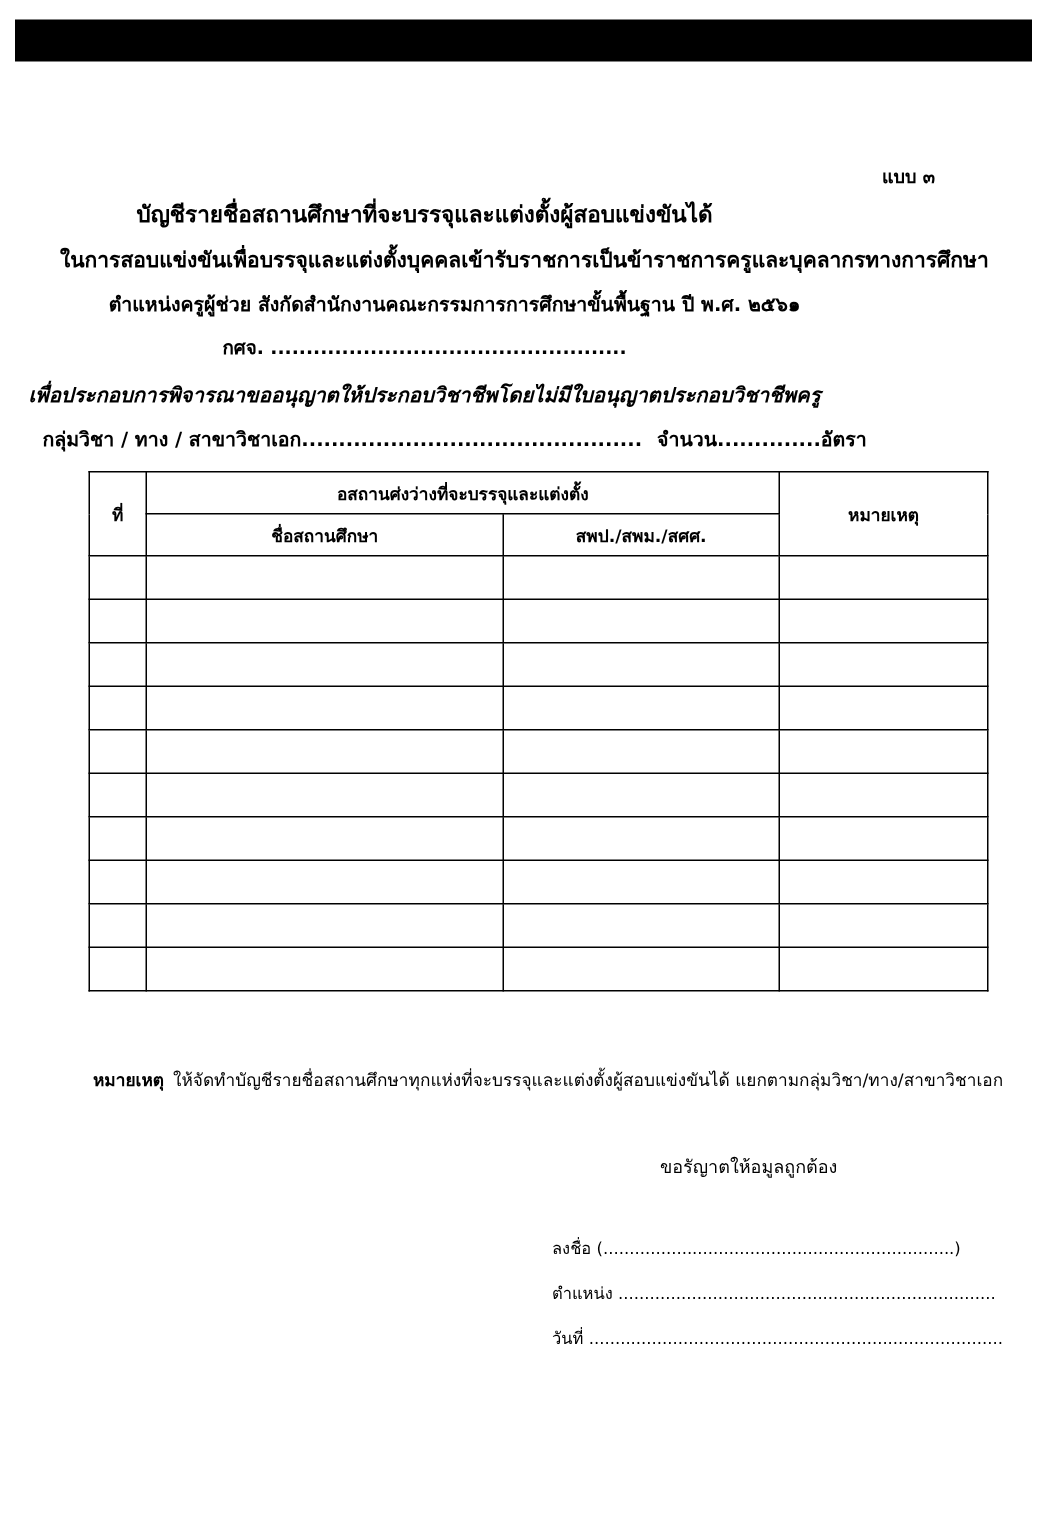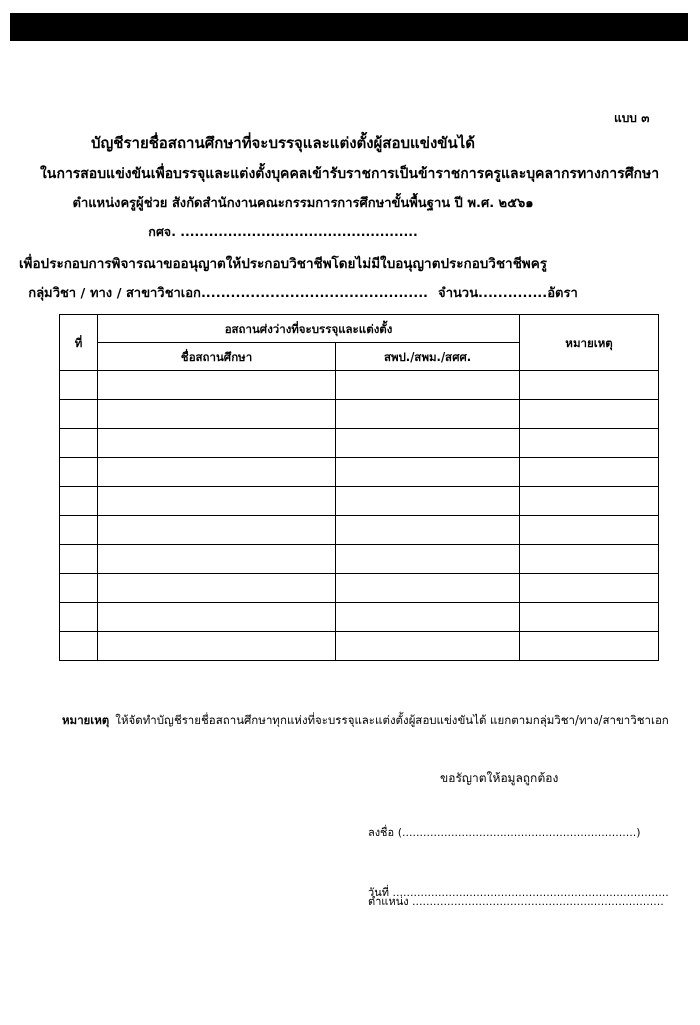--- a/index.html
+++ b/index.html
@@ -1,47 +1,47 @@
 <!DOCTYPE html>
 <html><head>
 <meta charset="utf-8">
 <style>
   html, body { margin: 0; padding: 0; }
   body {
     width: 700px; height: 1025px; background: #ffffff; position: relative;
     font-family: "DejaVu Sans", sans-serif; color: #000; overflow: hidden;
   }
   .topbar { position: absolute; left: 10px; top: 13px; width: 678px; height: 28px; background: #000; }
-  .form-no { position: absolute; left: 614px; top: 108px; font-size: 12px; font-weight: bold; }
+  .form-no { position: absolute; left: 588px; top: 108px; font-size: 12px; font-weight: bold; }
   .line { position: absolute; left: 0; width: 566px; text-align: center; font-weight: bold; white-space: nowrap; }
   .l1 { top: 131px; font-size: 15px; left: 0; }
   .l2 { top: 162px; font-size: 14px; padding-left: 40px; }
   .l3 { top: 192px; font-size: 13px; left: 20px; }
   .l4 { top: 222px; font-size: 12.5px; }
-  .l5 { top: 252px; font-size: 13.5px; }
+  .l5 { top: 252px; font-size: 13.5px; font-style: italic; }
   .l6 { top: 282px; font-size: 13px; left: 20px; }
   .sep { display: inline-block; width: 10px; }
 
   table.grid {
     position: absolute; left: 59px; top: 314px; width: 599px;
     border-collapse: collapse; table-layout: fixed;
   }
   table.grid td, table.grid th { border: 1.5px solid #000; padding: 0; font-size: 11.5px; font-weight: bold; }
   table.grid th { height: 27px; text-align: center; vertical-align: middle; }
   table.grid td { height: 28px; }
   .col-no { width: 38px; }
   .col-school { width: 238px; }
   .col-area { width: 184px; }
   .col-remark { width: 139px; }
 
   .note { position: absolute; left: 62px; top: 711px; font-size: 11.5px; white-space: nowrap; }
   .note b { font-weight: bold; margin-right: 6px; }
   .certify { position: absolute; left: 440px; top: 768px; font-size: 12px; }
   .sig { position: absolute; left: 368px; font-size: 11px; white-space: nowrap; }
-  .sig1 { top: 823px; } .sig2 { top: 853px; margin-top: 39px; } .sig3 { top: 883px; }
+  .sig1 { top: 823px; } .sig2 { top: 853px; } .sig3 { top: 883px; }
 </style>
 </head>
 <body>
 
 <div class="topbar"></div>
 
 <div class="form-no">แบบ ๓</div>
 
 <div class="line l1">บัญชีรายชื่อสถานศึกษาที่จะบรรจุและแต่งตั้งผู้สอบแข่งขันได้</div>
 <div class="line l2">ในการสอบแข่งขันเพื่อบรรจุและแต่งตั้งบุคคลเข้ารับราชการเป็นข้าราชการครูและบุคลากรทางการศึกษา</div>

